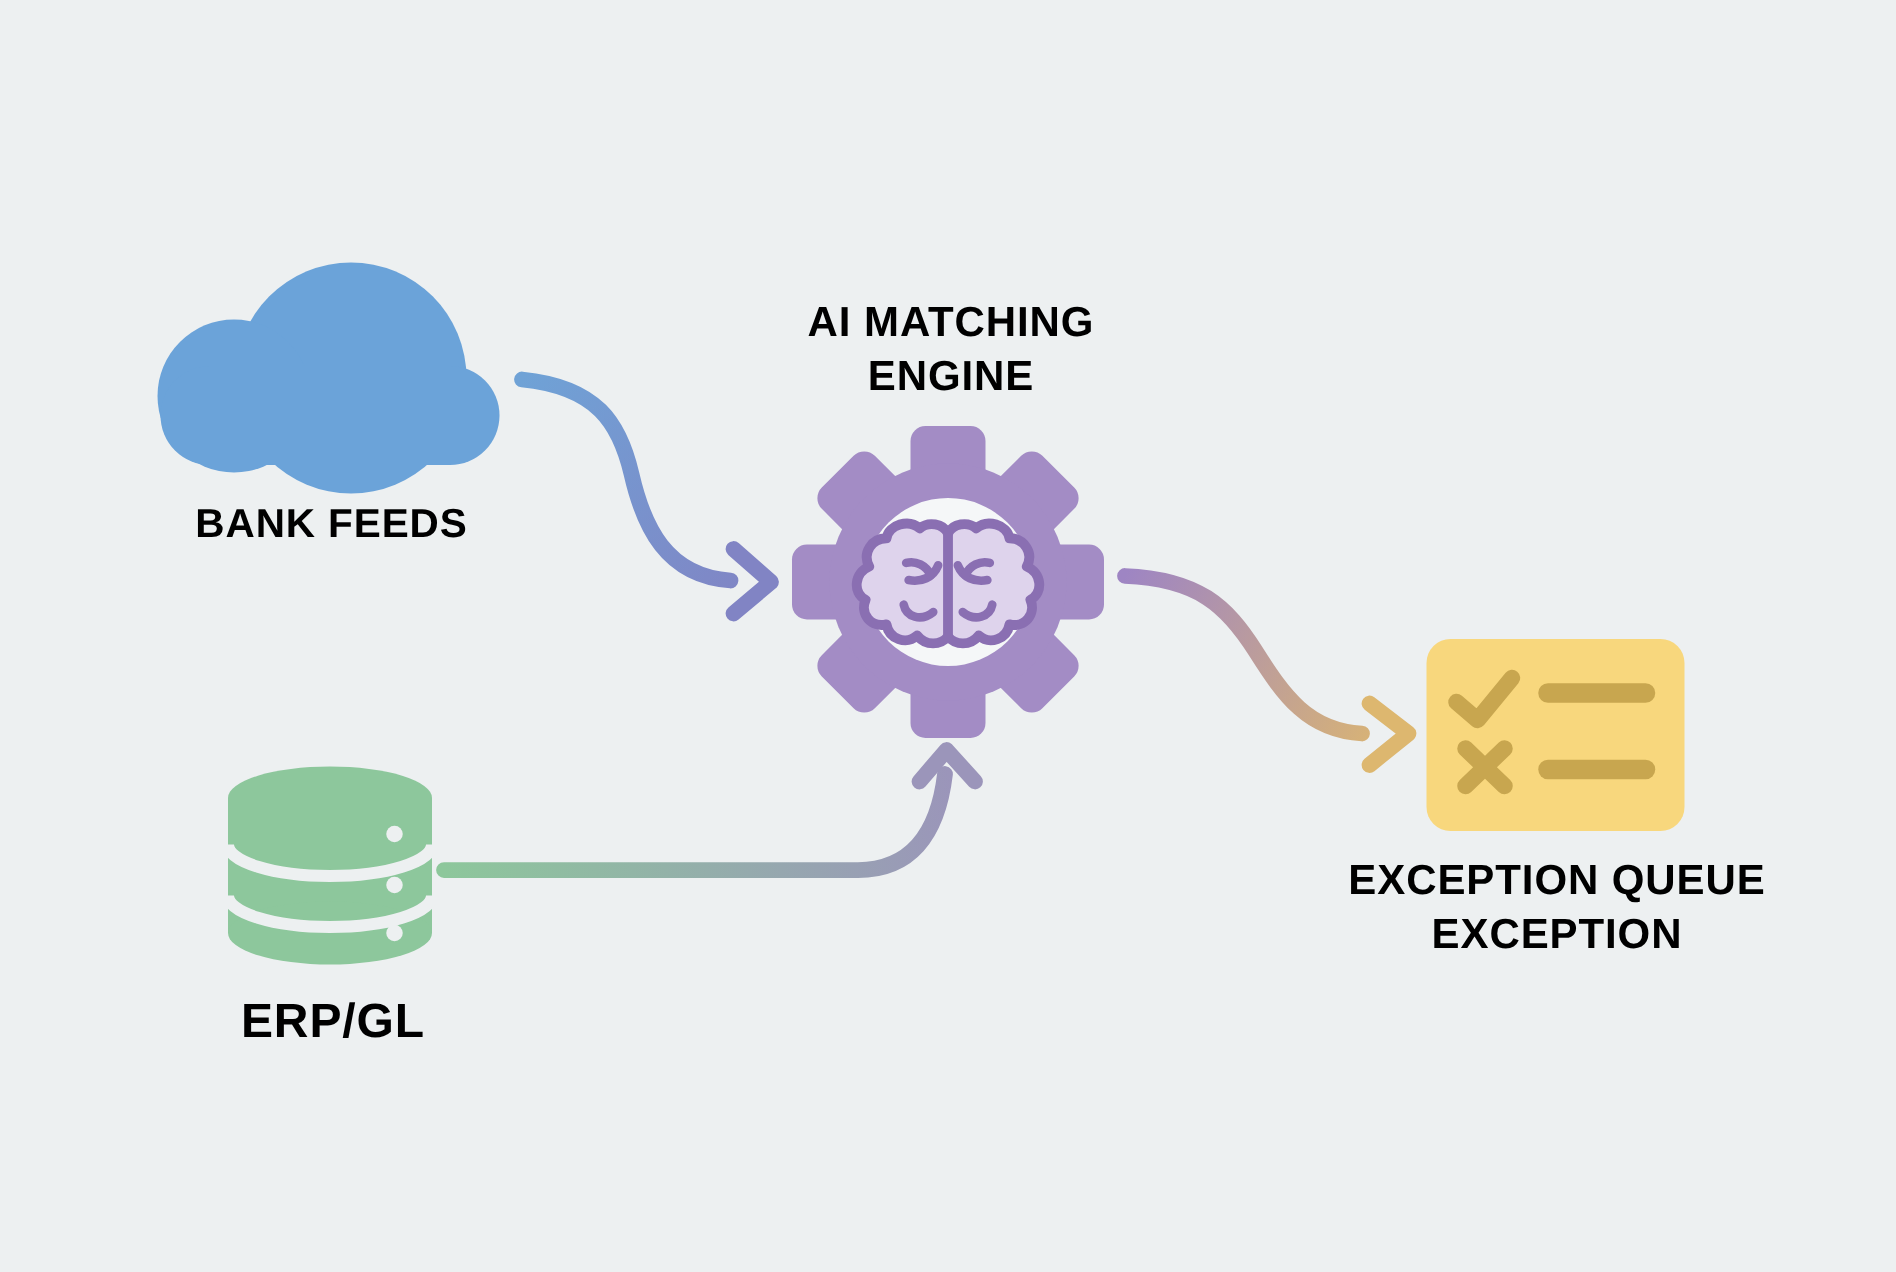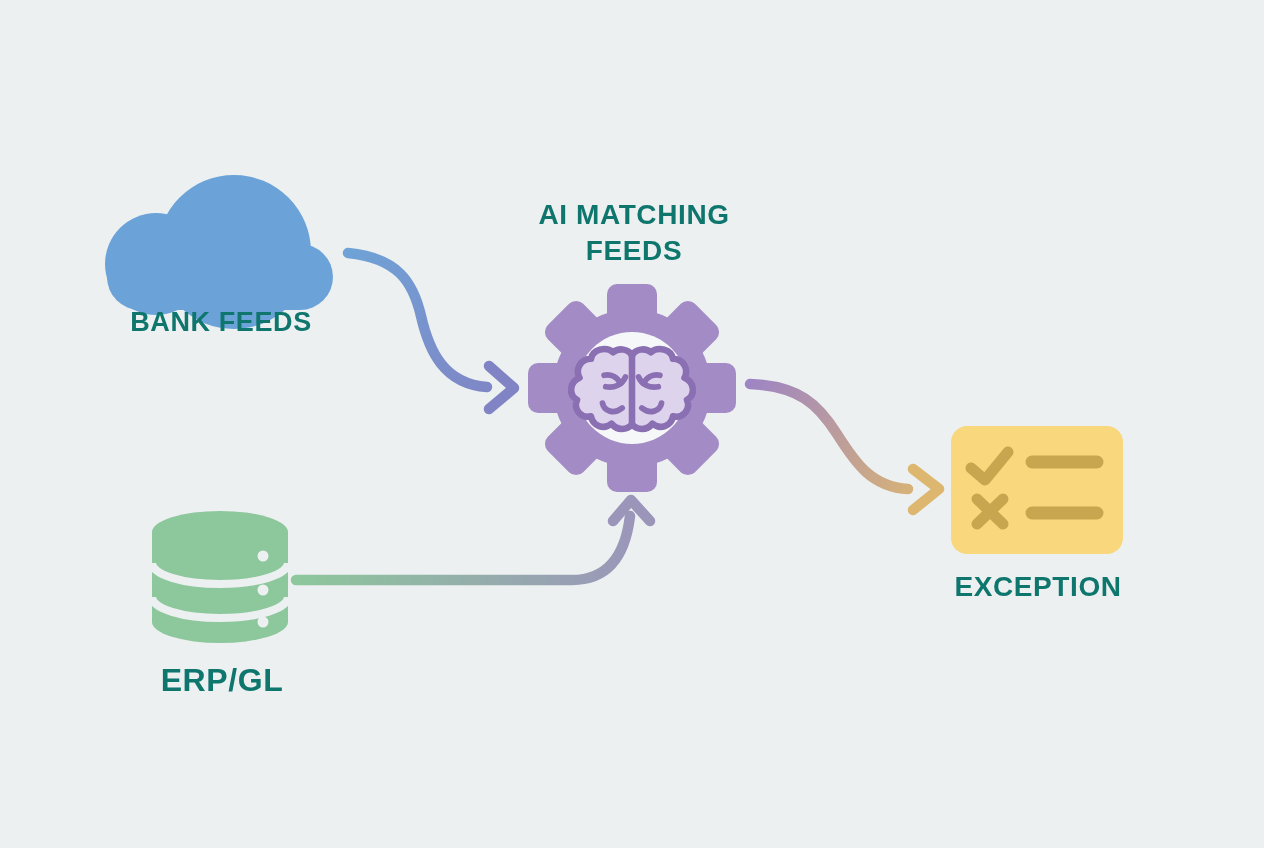--- a/index.html
+++ b/index.html
@@ -4,25 +4,25 @@
 <style>
   html,body{margin:0;padding:0;}
   body{
     width:1264px;height:848px;position:relative;overflow:hidden;
     background:#edf0f1;
     font-family:"Liberation Sans",sans-serif;
   }
   #diagram-svg{position:absolute;left:0;top:0;}
   .label{
     position:absolute;transform:translateX(-50%);
-    text-align:center;font-weight:700;color:#0f766e;
+    text-align:center;font-weight:700;color:#000000;
     letter-spacing:.6px;white-space:nowrap;
   }
   .label .line{display:block;}
-  #label-bank{left:221px;top:307px;font-size:27px;text-align:center;}
+  #label-bank{left:221px;top:334px;font-size:27px;text-align:center;}
   #label-engine{left:634px;top:197px;font-size:28px;line-height:36px;}
   #label-erp{left:222px;top:662px;font-size:32px;}
   #label-exception{left:1038px;top:569px;font-size:28px;line-height:36px;}
 </style>
 </head>
 <body>
 
 <svg id="diagram-svg" width="1264" height="848" viewBox="0 0 1264 848">
   <defs>
     <linearGradient id="grad-bank-engine" gradientUnits="userSpaceOnUse" x1="348" y1="253" x2="515" y2="388">
@@ -124,20 +124,21 @@
       <path stroke-width="13" d="M1032,462 L1097,462"></path>
       <path stroke-width="13" d="M1032,513 L1097,513"></path>
     </g>
   </g>
 </svg>
 
 <div class="label" id="label-bank">BANK FEEDS</div>
 
 <div class="label" id="label-engine">
   <span class="line">AI MATCHING</span>
-  <span class="line">FEEDS</span>
+  <span class="line">ENGINE</span>
 </div>
 
 <div class="label" id="label-erp">ERP/GL</div>
 
 <div class="label" id="label-exception">
+  <span class="line">EXCEPTION QUEUE</span>
   <span class="line">EXCEPTION</span>
 </div>
 
 </body></html>

